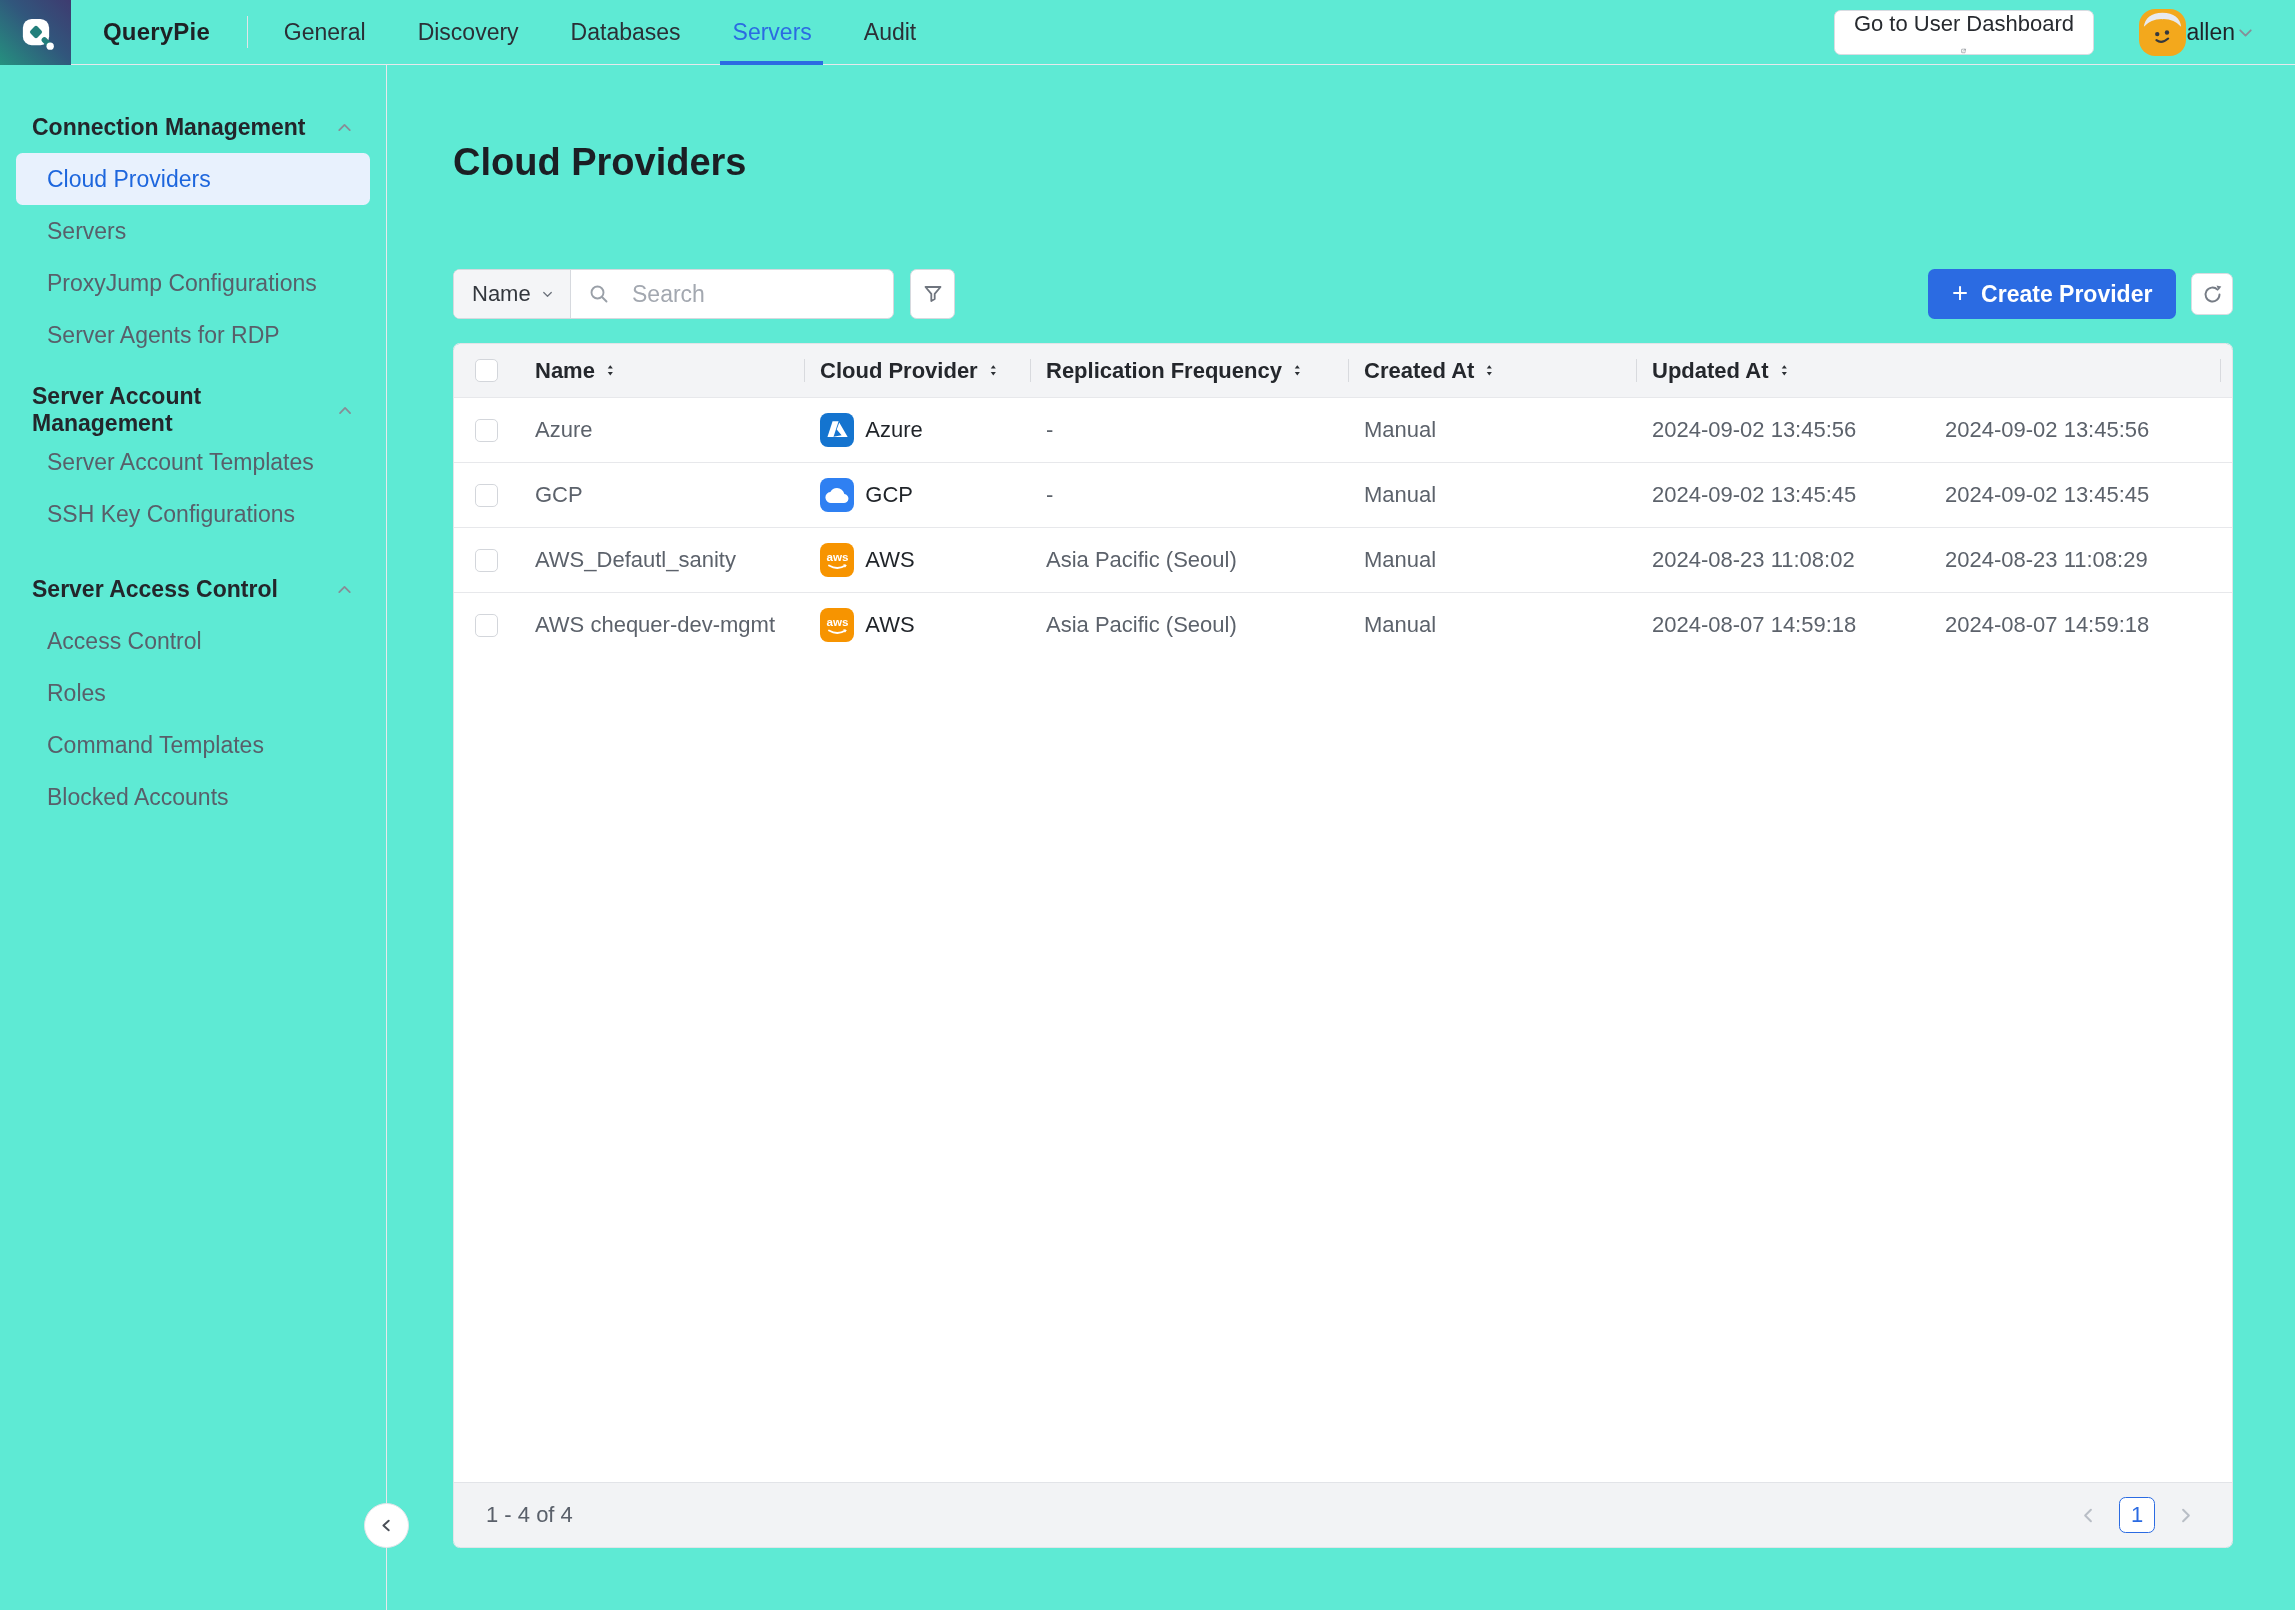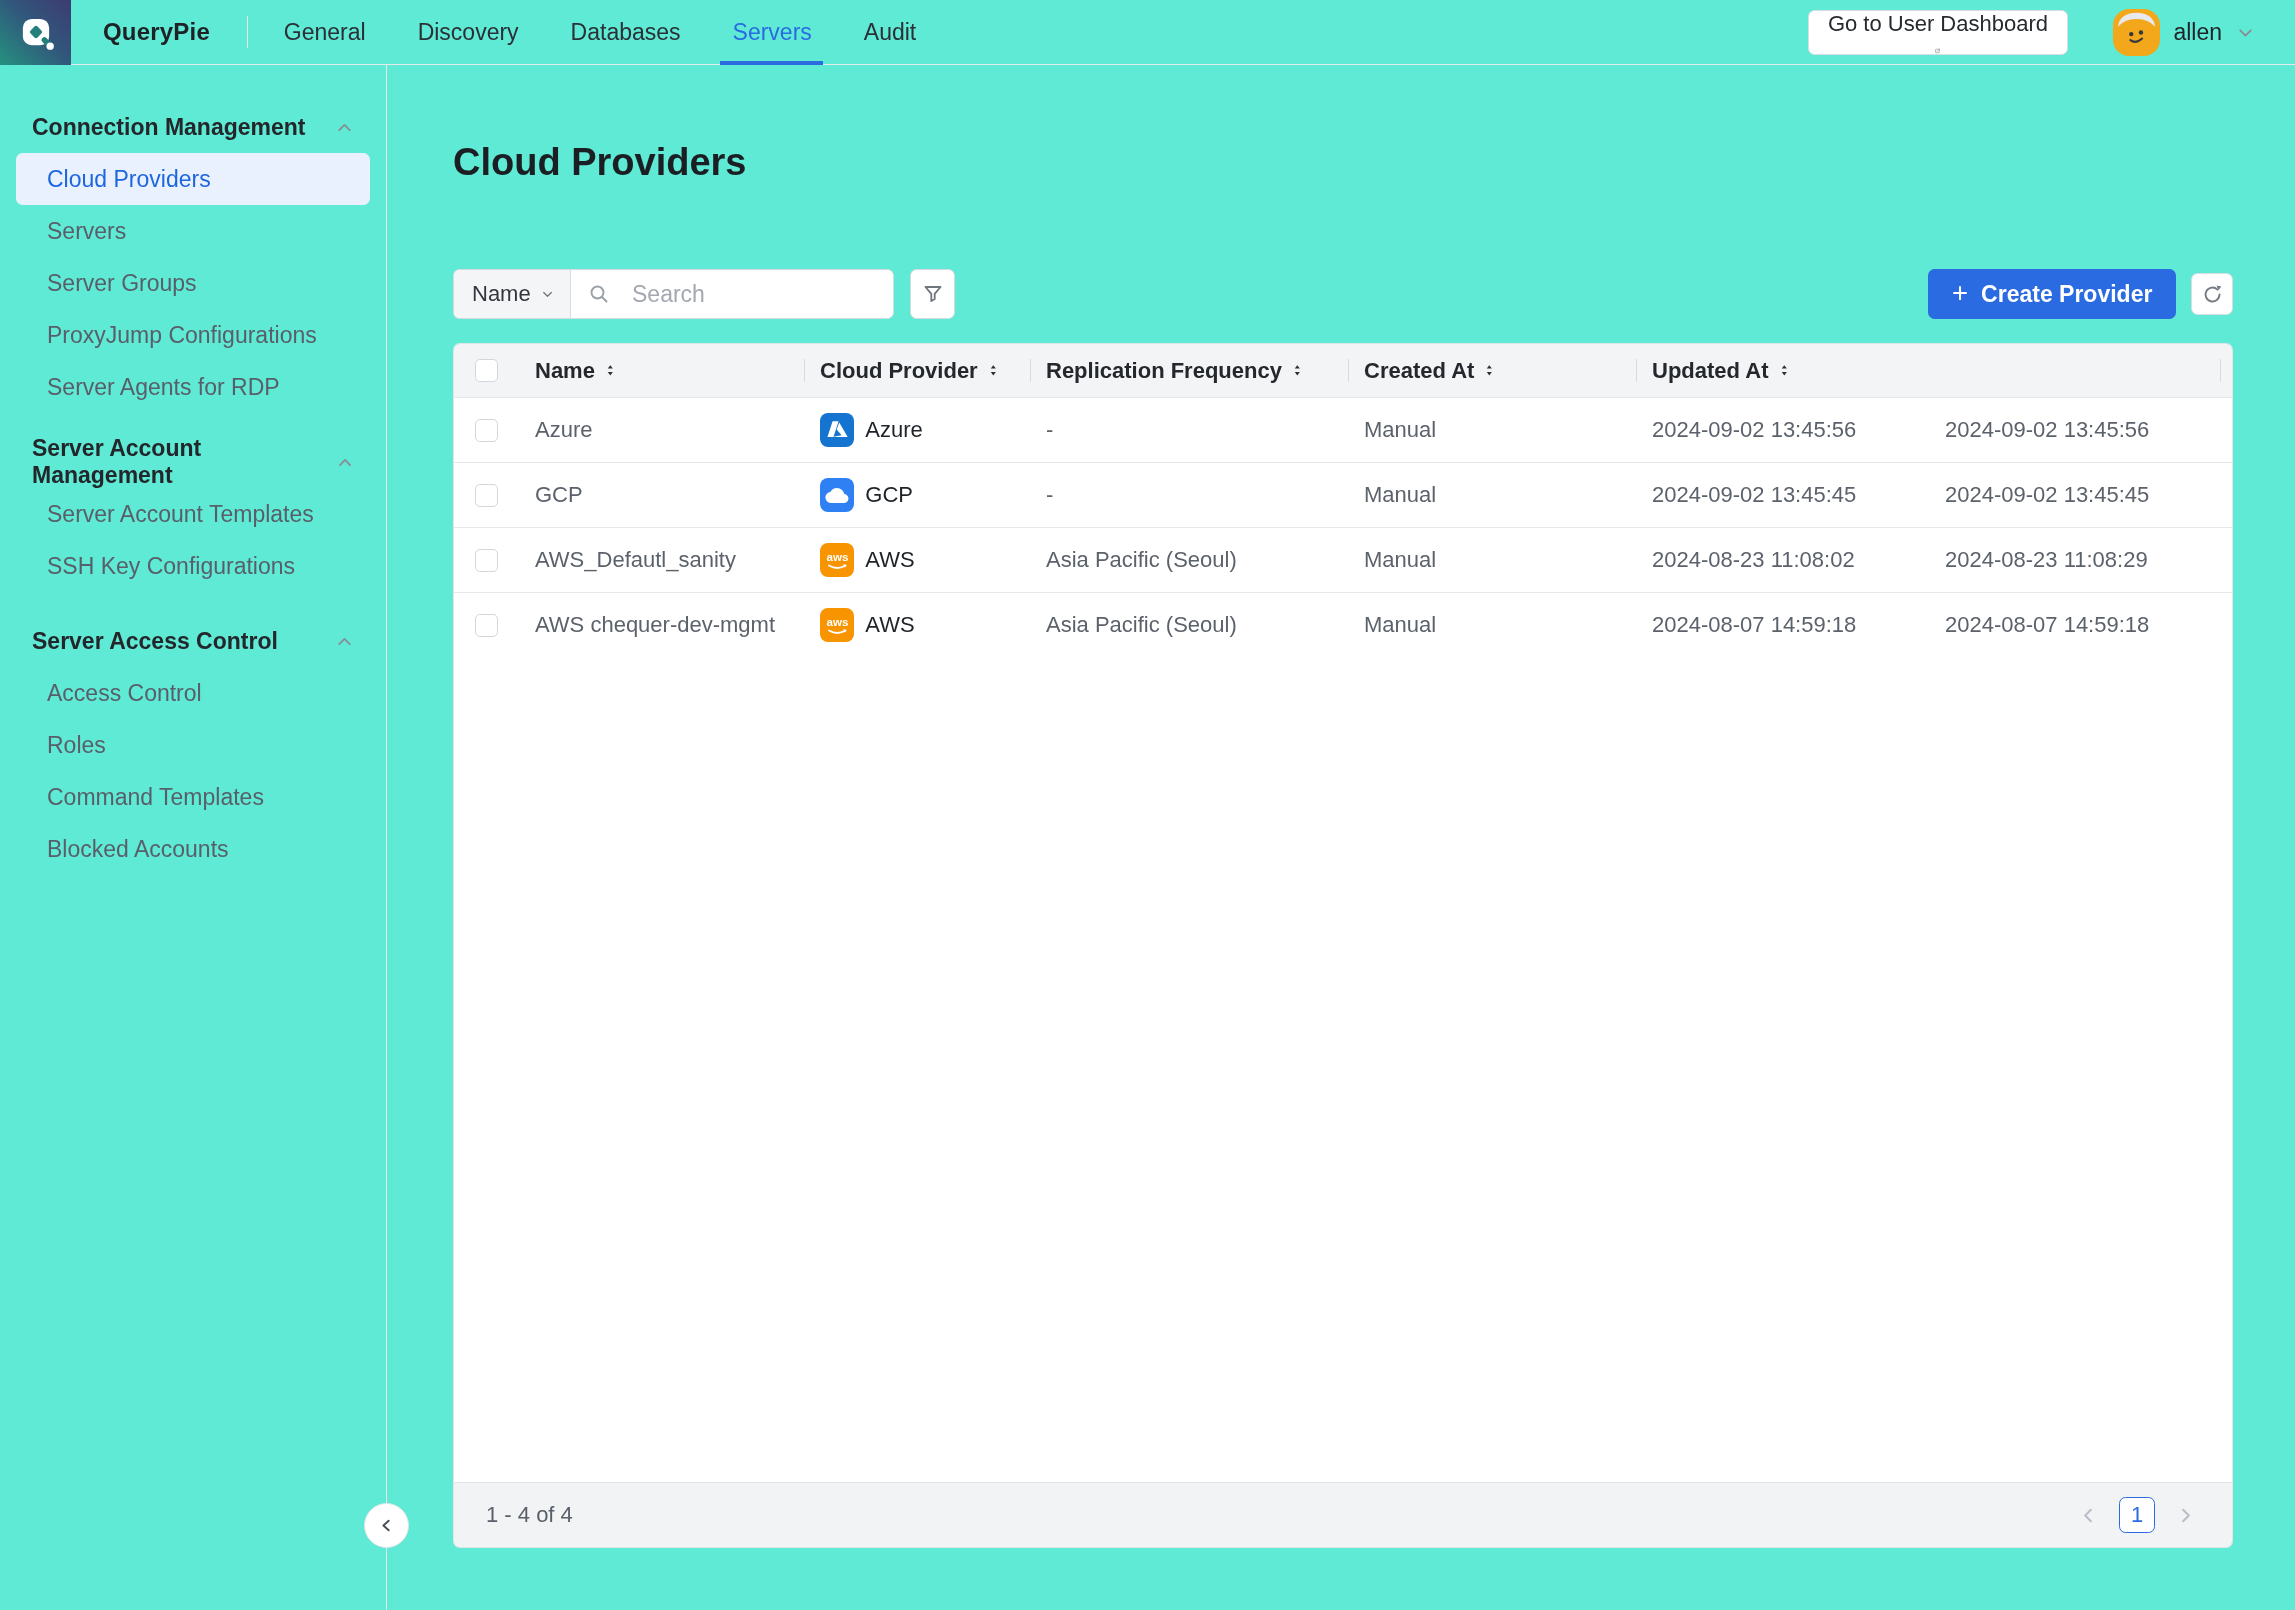--- a/index.html
+++ b/index.html
@@ -14,21 +14,21 @@
   .brand{font-size:24px;font-weight:700;color:#1e2125;margin-left:32px;letter-spacing:0.2px;}
   .nav-divider{width:0.8px;height:32px;background:#e3e5e9;margin:0 36px 0 37px;}
   .tabs{display:flex;align-items:center;height:65px;}
   .tab{position:relative;height:65px;display:flex;align-items:center;font-size:23px;color:#2b2f36;
        margin-right:52px;cursor:pointer;}
   .tab.active{color:#2b6be2;}
   .tab.active::after{content:"";position:absolute;left:-13px;right:-11.3px;bottom:-0.8px;height:4px;background:#2b6be2;}
   .nav-right{margin-left:auto;display:flex;align-items:center;padding-right:39px;}
   .dash-btn{display:flex;align-items:center;gap:11.3px;height:45px;padding:0 19.4px;border:0.8px solid #d9dce2;
             border-radius:6.5px;background:#fff;font-size:22px;color:#272a2f;cursor:pointer;flex-direction:column;}
-  .user{display:flex;align-items:center;gap:13px;margin-left:45px;}
+  .user{display:flex;align-items:center;margin-left:45px;}
   .user-name{font-size:23px;color:#1f2328;}
 
   
   .shell{display:flex;height:1545px;}
   .sidebar{width:387px;flex:0 0 387px;border-right:0.8px solid #e7e8ec;padding-top:36px;}
   .nav-section + .nav-section{margin-top:23px;}
   .sec-head{height:52px;display:flex;align-items:center;justify-content:space-between;
             padding:0 31px 0 32px;font-size:23px;font-weight:700;color:#23262b;cursor:pointer;}
   .side-item{height:52px;display:flex;align-items:center;padding-left:47px;font-size:23px;color:#585f6a;cursor:pointer;}
   .side-item.active{margin:0 16px;padding-left:31px;border-radius:6.5px;background:#e8f1fd;color:#1d66dd;font-weight:500;}
@@ -137,21 +137,20 @@
     <div class="sidebar">
       <div class="nav-section">
         <div class="sec-head">
           <span>Connection Management</span>
           <svg width="21" height="21" viewBox="0 0 24 24">
             <polyline points="6,15 12,9 18,15" fill="none" stroke="#878d96" stroke-width="2.1" stroke-linecap="round" stroke-linejoin="round"></polyline>
           </svg>
         </div>
         <div class="side-item active">Cloud Providers</div>
         <div class="side-item">Servers</div>
-        <div class="side-item">Server Groups</div>
         <div class="side-item">ProxyJump Configurations</div>
         <div class="side-item">Server Agents for RDP</div>
       </div>
 
       <div class="nav-section">
         <div class="sec-head">
           <span>Server Account Management</span>
           <svg width="21" height="21" viewBox="0 0 24 24">
             <polyline points="6,15 12,9 18,15" fill="none" stroke="#878d96" stroke-width="2.1" stroke-linecap="round" stroke-linejoin="round"></polyline>
           </svg>

